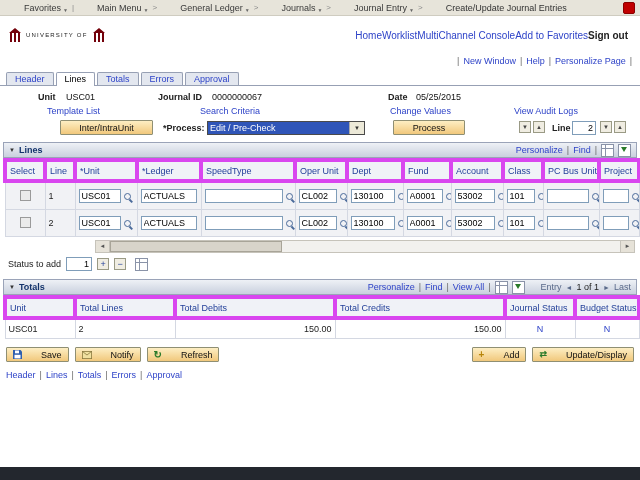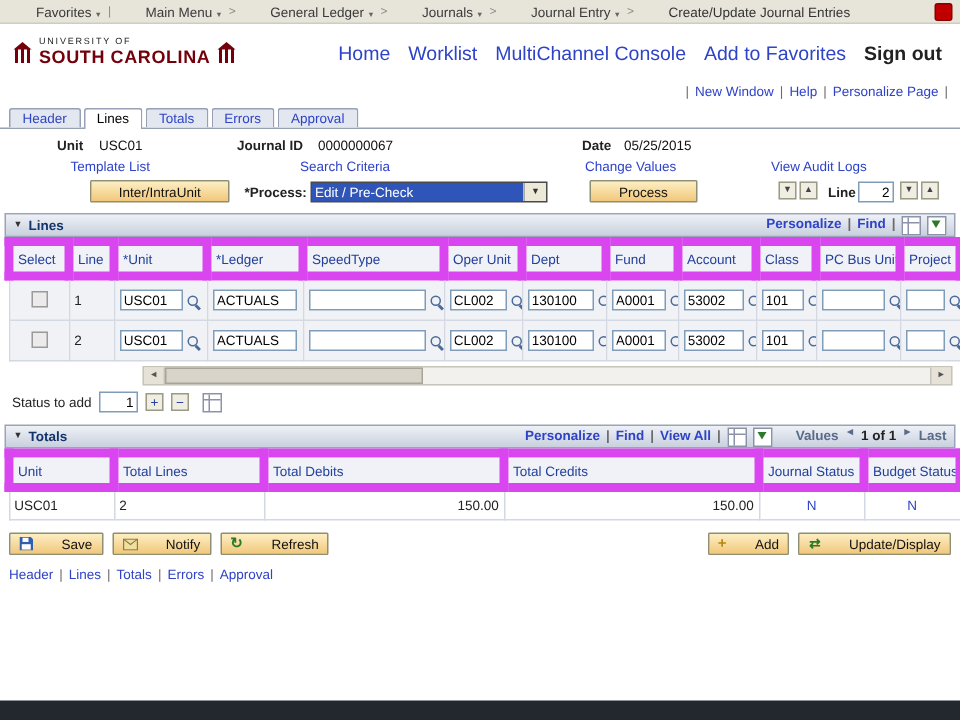--- a/index.html
+++ b/index.html
@@ -15,21 +15,21 @@
   .caret{font-size:5px;color:#666;}
   .crumb-sep{color:#8a8a8a;font-size:8px;margin:0 1px;}
   .crumb-cur{color:#333;}
   .crumb-red{margin-left:auto;width:10px;height:10px;background:#c00000;border-radius:2px;border:1px solid #8a0000;}
 
   
   .masthead{height:38px;display:flex;align-items:center;padding:0 8px;background:#fff;}
   .logo{display:flex;align-items:center;gap:4px;}
   .uof{font-size:6px;letter-spacing:1.2px;color:#222;}
   .usc{font-size:12px;font-weight:bold;color:#73000a;letter-spacing:.4px;}
-  .head-links{margin-left:auto;display:flex;gap:12px;align-items:center;font-size:13px;padding-right:4px;}
+  .head-links{margin-left:auto;display:flex;gap:0;align-items:center;font-size:10px;padding-right:4px;}
   .signout{font-weight:bold;color:#222;cursor:pointer;}
 
   
   .pagebar{height:13px;display:flex;justify-content:flex-end;align-items:center;gap:4px;
            font-size:9px;padding:0 8px;}
 
   
   .tabs{display:flex;gap:2px;padding:3px 0 0 6px;border-bottom:1px solid #97a0b4;align-items:flex-end;height:15px;}
   .tab{border:1px solid #97a0b4;border-bottom:none;background:#e3e7ef;padding:1px 8px 1px 8px;
        font-size:9px;color:#2e43c8;border-radius:2px 2px 0 0;cursor:pointer;white-space:nowrap;}
@@ -48,30 +48,30 @@
   .combo-btn{width:14px;background:#ece9d8;border-left:1px solid #aaa;font-size:6px;text-align:center;line-height:12px;color:#333;}
   .mini{width:12px;height:12px;font-size:6px;line-height:9px;text-align:center;background:#f0ede2;
         border:1px solid #9a9a85;padding:0;color:#444;cursor:pointer;}
   .tin{height:12px;border:1px solid #7f9db9;font-size:9px;padding:0 2px;font-family:"Liberation Sans",sans-serif;box-sizing:content-box;}
 
   
   .secbar{margin:2px 3px 0 3px;height:14px;background:linear-gradient(#eef1f6,#c9d0de);
           border:1px solid #9aa3b8;display:flex;align-items:center;padding:0 5px;font-size:9px;}
   .sec-collapse{font-size:6px;color:#333;cursor:pointer;}
   .sec-title{font-weight:bold;color:#13336b;margin-left:4px;}
-  .sec-right{margin-left:auto;display:flex;align-items:flex-start;gap:4px;font-weight:bold;}
+  .sec-right{margin-left:auto;display:flex;align-items:center;gap:4px;}
   .icon-box{width:11px;height:11px;border:1px solid #8a93a8;background:#fff;display:inline-block;position:relative;cursor:pointer;}
   .icon-grid::before{content:"";position:absolute;left:0;right:0;top:3px;border-top:1px solid #8a93a8;}
   .icon-grid::after{content:"";position:absolute;top:0;bottom:0;left:3px;border-left:1px solid #8a93a8;}
   .icon-dl::before{content:"";position:absolute;left:2px;top:2px;border:3px solid transparent;border-top:5px solid #2a7a2a;}
   .pag-arrow{font-size:7px;color:#5a6a8a;cursor:pointer;}
 
   
   table.grid{border-collapse:collapse;table-layout:fixed;width:634px;margin:0 3px;font-size:9px;}
-  .grid th{border:6px solid #d946ef;background:#f0f2f7;color:#23409a;font-weight:normal;text-align:left;
+  .grid th{border:4px solid #d946ef;background:#f0f2f7;color:#23409a;font-weight:normal;text-align:left;
            padding:2px 3px;height:13px;white-space:nowrap;overflow:hidden;}
   .grid td{border:1px solid #d4d8e2;padding:2px 3px;height:22px;vertical-align:middle;background:#f1f2f5;
            white-space:nowrap;overflow:hidden;}
   table.tgrid td{background:#fff;height:14px;}
   .cb{appearance:none;-webkit-appearance:none;width:11px;height:11px;background:#ebebeb;border:1px solid #9a9a9a;margin:0;cursor:pointer;}
   .mag{display:inline-block;width:5px;height:5px;border:1.5px solid #4a6a9a;border-radius:50%;
        position:relative;margin-left:3px;vertical-align:middle;cursor:pointer;}
   .mag::after{content:"";position:absolute;width:4px;height:1.5px;background:#4a6a9a;
        transform:rotate(45deg);right:-3px;bottom:-2px;}
   .num{text-align:right;}
@@ -136,21 +136,20 @@
     <span class="crumb-red"></span>
   </div>
 
   <div class="masthead">
     <div class="logo">
       <svg width="14" height="16" viewBox="0 0 14 16">
           <path fill="#73000a" d="M2 15V6h2v9zM6 15V6h2v9zM10 15V6h2v9zM1 6l6-5 6 5z"></path>
         </svg>
       <div class="logo-text">
         <div class="uof">UNIVERSITY OF</div>
-        <div class="usc">SOUTH CAROLINA</div>
       </div>
       <svg width="14" height="16" viewBox="0 0 14 16">
           <path fill="#73000a" d="M2 15V6h2v9zM6 15V6h2v9zM10 15V6h2v9zM1 6l6-5 6 5z"></path>
         </svg>
     </div>
     <div class="head-links">
       <span class="link">Home</span>
       <span class="link">Worklist</span>
       <span class="link">MultiChannel Console</span>
       <span class="link">Add to Favorites</span>
@@ -299,21 +298,21 @@
     <span class="sec-right">
       <span class="link">Personalize</span>
       <span class="sep">|</span>
       <span class="link">Find</span>
       <span class="sep">|</span>
       <span class="link">View All</span>
       <span class="sep">|</span>
       <span class="icon-box icon-grid"></span>
       <span class="icon-box icon-dl"></span>
       <span style="width:8px"></span>
-      <span style="color:#5a6a8a">Values</span>
+      <span style="color:#5a6a8a">Entry</span>
       <span class="pag-arrow">◄</span>
       <span>1 of 1</span>
       <span class="pag-arrow">►</span>
       <span style="color:#5a6a8a">Last</span>
     </span>
   </div>
 
   <table class="grid tgrid">
     <colgroup>
       <col style="width:70px">

